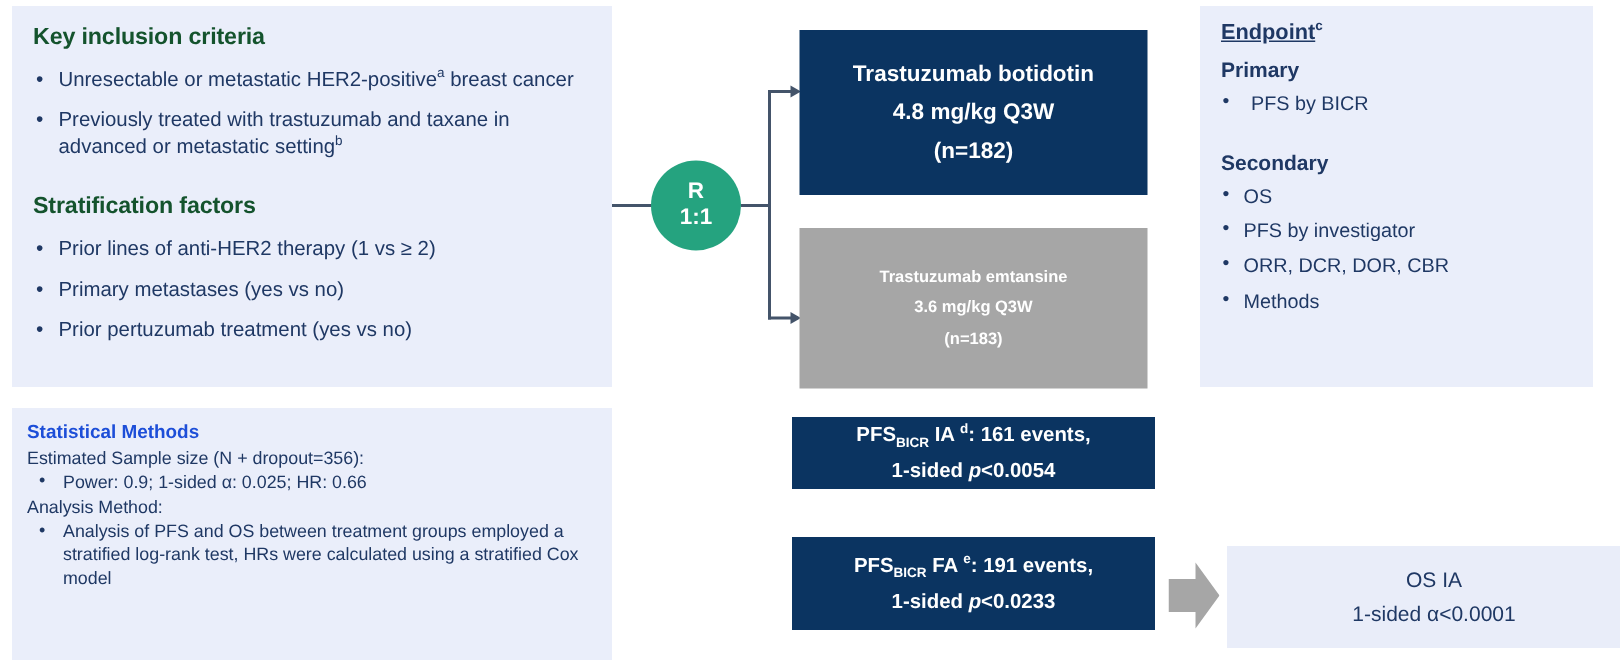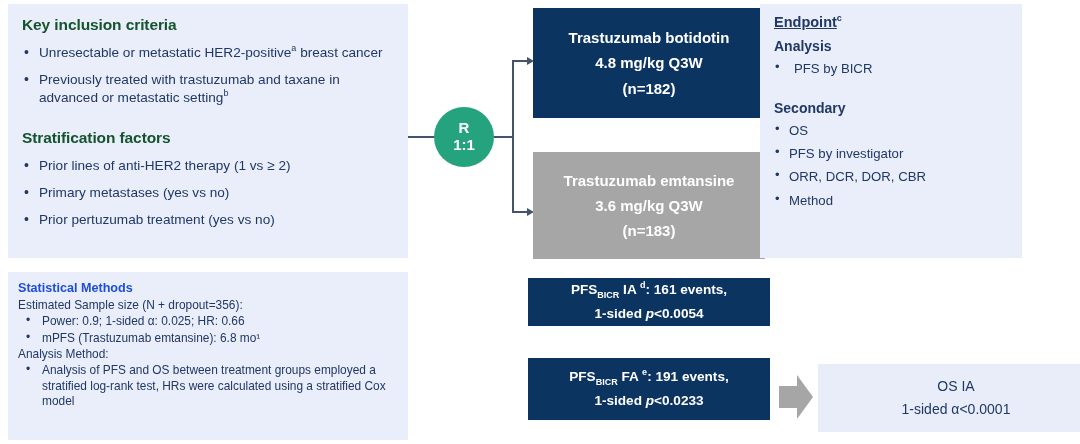--- a/index.html
+++ b/index.html
@@ -68,22 +68,22 @@
   ul.sbul{margin:0 0 1px 0;padding:0;list-style:none;}
   ul.sbul li{
     position:relative;padding-left:24px;margin-bottom:1px;
     font-size:11.9px;line-height:1.30;color:#1f3864;
   }
   ul.sbul li::before{
     content:"•";position:absolute;left:8px;top:-1px;font-size:12px;
   }
 
   
-  #arm-a-box{left:533px;top:8px;width:232px;height:110px;font-size:15px;line-height:1.15;}
-  #arm-b-box{left:533px;top:152px;width:232px;height:107px;font-size:15px;line-height:1.15;}
+  #arm-a-box{left:533px;top:20px;width:232px;height:110px;font-size:15px;line-height:1.15;}
+  #arm-b-box{left:533px;top:152px;width:232px;height:107px;font-size:11px;line-height:1.15;}
   .box .ln{display:block;margin:4px 0;}
   #pfs-ia-box{left:528px;top:278px;width:242px;height:48px;font-size:13.6px;line-height:1.2;}
   #pfs-fa-box{left:528px;top:358px;width:242px;height:62px;font-size:13.6px;line-height:1.2;}
   .pitalic{font-style:italic;}
 
   
   #randomization-circle{
     position:absolute;left:434px;top:107px;width:60px;height:60px;
     border-radius:50%;
     background:#25a37f;
@@ -102,21 +102,21 @@
   .arrowhead{
     position:absolute;width:0;height:0;
     border-top:4.5px solid transparent;
     border-bottom:4.5px solid transparent;
     border-left:7px solid #44546a;
   }
   #arrow-top{left:527px;top:57px;}
   #arrow-bot{left:527px;top:208px;}
 
   
-  #endpoint-panel{left:760px;top:4px;width:262px;height:254px;padding:10px 14px;}
+  #endpoint-panel{left:800px;top:4px;width:262px;height:254px;padding:10px 14px;}
   .ep-title{
     font-size:14.5px;font-weight:bold;margin:0 0 8px 0;color:#1f3864;
   }
   .ep-title .u{text-decoration:underline;}
   .ep-sub{
     font-size:14px;font-weight:bold;margin:0 0 6px 0;color:#1f3864;
   }
   ul.ebul{margin:0;padding:0;list-style:none;}
   ul.ebul li{
     position:relative;padding-left:15px;margin-bottom:6px;
@@ -154,21 +154,20 @@
     <li>Primary metastases (yes vs no)</li>
     <li>Prior pertuzumab treatment (yes vs no)</li>
   </ul>
 </div>
 
 <div class="panel" id="stats-panel">
   <div class="stat-hd">Statistical Methods</div>
   <div class="stat-line">Estimated Sample size (N + dropout=356):</div>
   <ul class="sbul">
     <li>Power: 0.9; 1-sided α: 0.025; HR: 0.66</li>
-    <li>mPFS (Trastuzumab emtansine): 6.8 mo¹</li>
   </ul>
   <div class="stat-line">Analysis Method:</div>
   <ul class="sbul">
     <li>Analysis of PFS and OS between treatment groups employed a stratified log-rank test, HRs were calculated using a stratified Cox model</li>
   </ul>
 </div>
 
 <div class="conn" id="conn-stem"></div>
 <div id="randomization-circle">
   <span>R</span>
@@ -198,31 +197,31 @@
   <span class="ln"><span>1-sided </span><span class="pitalic">p</span><span>&lt;0.0054</span></span>
 </div>
 
 <div class="box box-navy" id="pfs-fa-box">
   <span class="ln"><span>PFS</span><sub>BICR</sub><span> FA </span><sup>e</sup><span>: 191 events,</span></span>
   <span class="ln"><span>1-sided </span><span class="pitalic">p</span><span>&lt;0.0233</span></span>
 </div>
 
 <div class="panel" id="endpoint-panel">
   <div class="ep-title"><span class="u">Endpoint</span><sup>c</sup></div>
-  <div class="ep-sub">Analysis</div>
+  <div class="ep-sub">Primary</div>
   <ul class="ebul">
     <li class="ep-indent">PFS by BICR</li>
   </ul>
   <div class="ep-gap"></div>
   <div class="ep-sub">Secondary</div>
   <ul class="ebul">
     <li>OS</li>
     <li>PFS by investigator</li>
     <li>ORR, DCR, DOR, CBR</li>
-    <li>Method</li>
+    <li>Methods</li>
   </ul>
 </div>
 
 <svg id="os-flow-arrow" viewBox="0 0 34 50">
   <polygon points="0,14 18,14 18,3 34,25 18,47 18,36 0,36" fill="#a6a6a6"></polygon>
 </svg>
 <div class="box box-lav" id="os-ia-box">
   <span class="ln">OS IA</span>
   <span class="ln">1-sided α&lt;0.0001</span>
 </div>

